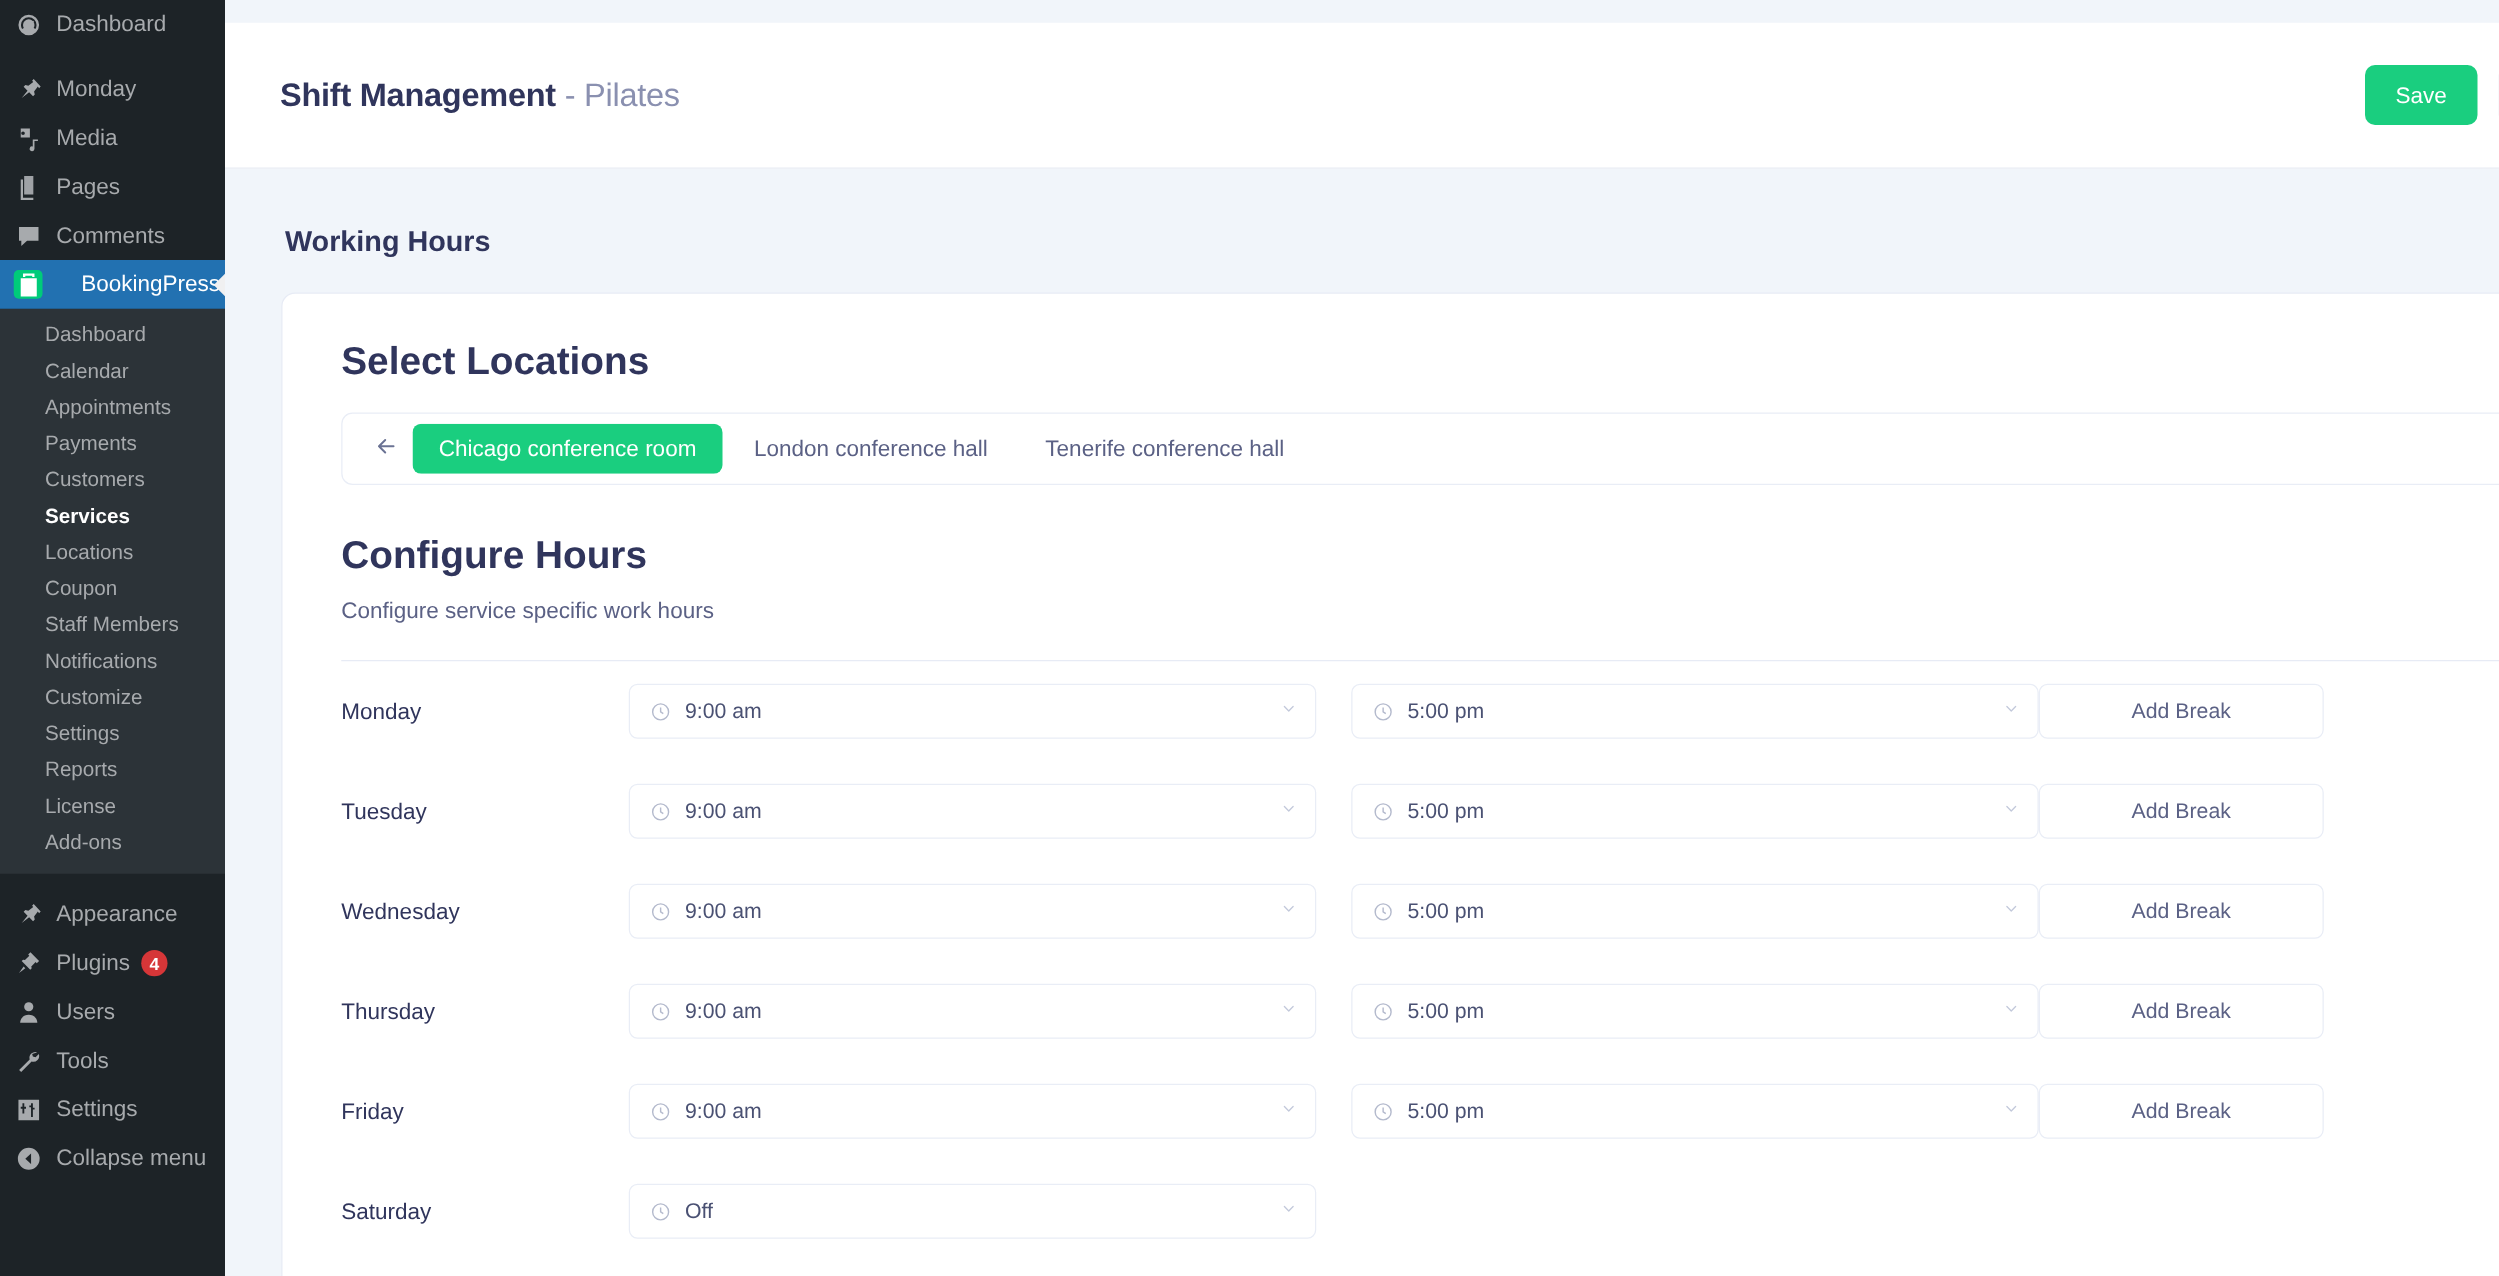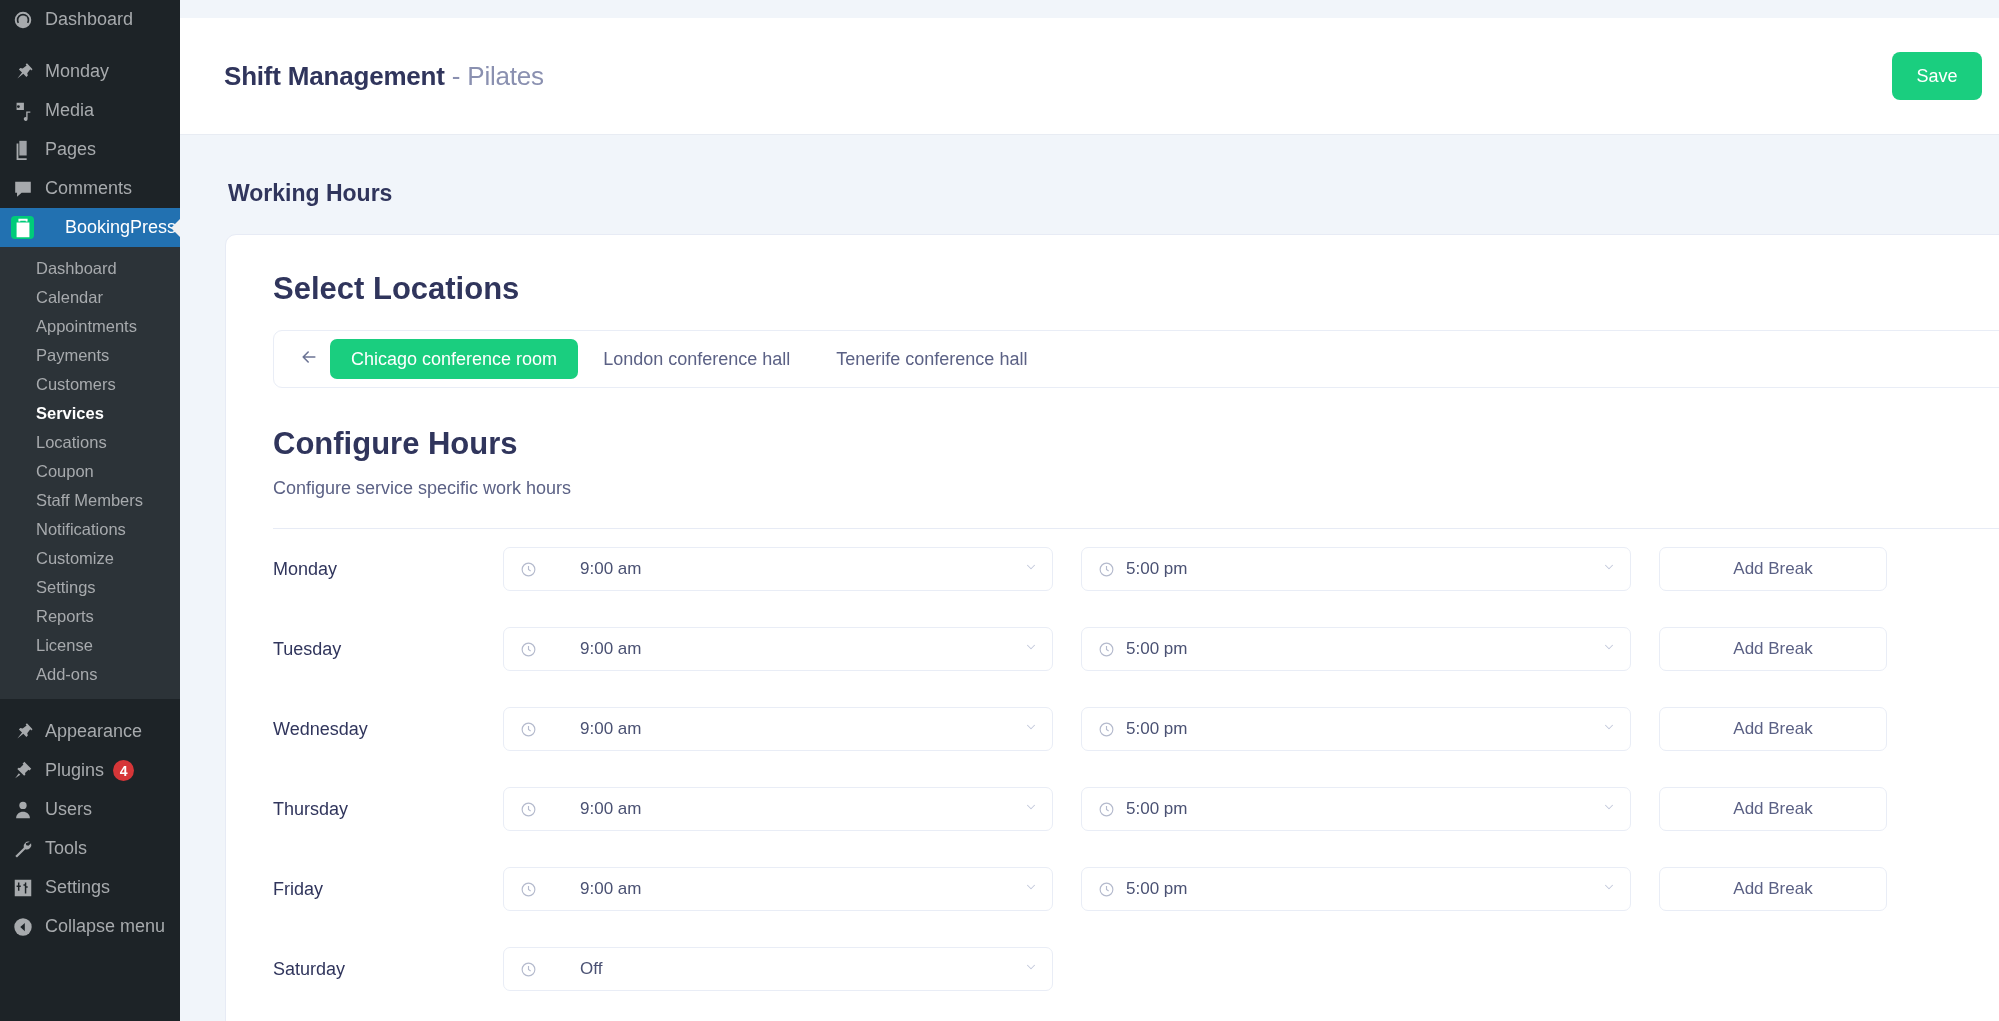--- a/index.html
+++ b/index.html
@@ -184,29 +184,28 @@
   }
   .field {
     height: 44px;
     border: 1px solid #e9edf6;
     border-radius: 7px;
     display: flex; align-items: center;
     padding: 0 14px 0 16px;
     cursor: pointer;
     background: #fff;
   }
-  .field-start { width: 550px; flex: 0 0 550px; gap: 32px; }
+  .field-start { width: 550px; flex: 0 0 550px; }
   .field-end { width: 550px; flex: 0 0 550px; margin-left: 28px; }
   .field .clock { width: 17px; height: 17px; flex: 0 0 17px; margin-right: 11px; }
   .field .clock svg { width: 17px; height: 17px; stroke: #b4bacd; fill: none; stroke-width: 1.6; }
   .field .val { font-size: 17px; color: #4a5173; flex: 1; }
   .field .chev svg { width: 14px; height: 14px; stroke: #c3c9db; fill: none; stroke-width: 1.8; }
   .break-btn {
     width: 228px; flex: 0 0 228px;
-    margin-left: 28px;
     height: 44px;
     border: 1px solid #e9edf6;
     border-radius: 7px;
     display: flex; align-items: center; justify-content: center;
     font-size: 17px; color: #5b6185;
     cursor: pointer;
     background: #fff;
   }
   .spacer { flex: 0 0 806px; }
 

